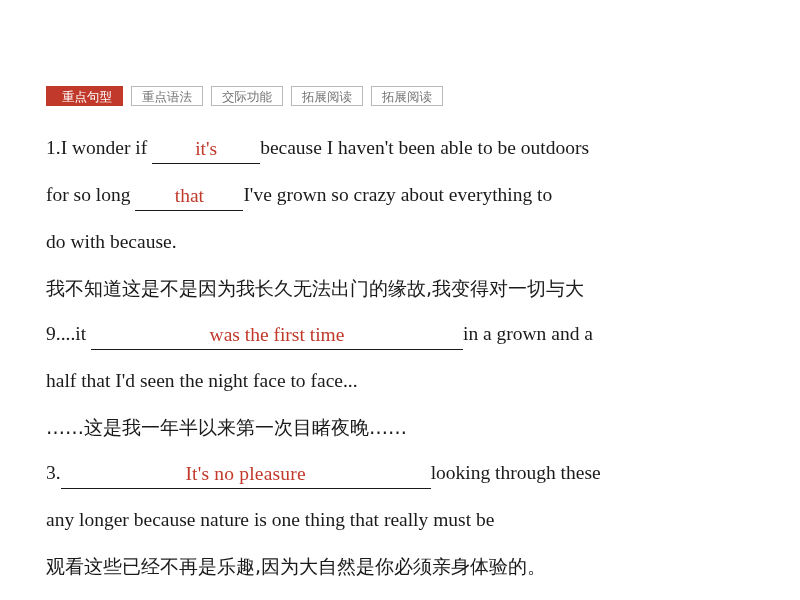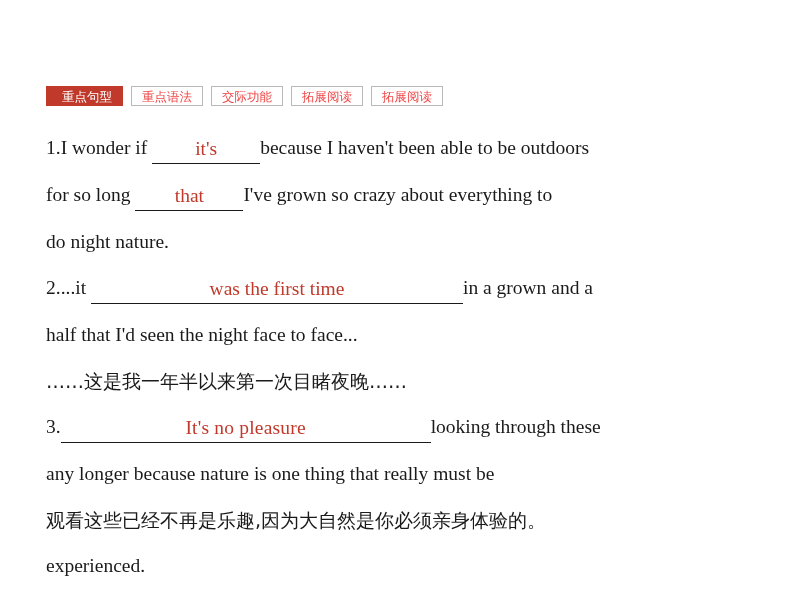--- a/index.html
+++ b/index.html
@@ -32,21 +32,21 @@
     background: #c0392b;
     margin-right: 0px;
     flex: 0 0 auto;
   }
   .tab {
     height: 20px;
     line-height: 20px;
     padding: 0 10px;
     font-family: "DejaVu Sans", sans-serif;
     font-size: 12.5px;
-    color: #ef4444;
+    color: #737373;
     border: 1px solid #b9b9b9;
     background: #ffffff;
     margin-right: 8px;
     box-sizing: border-box;
     white-space: nowrap;
   }
   .tab.active {
     background: #c0392b;
     color: #ffffff;
     border: 1px solid #c0392b;
@@ -110,24 +110,25 @@
     <div class="tab">拓展阅读</div>
     <div class="tab">拓展阅读</div>
   </div>
 
   <div class="content">
 
     <div class="line en"><span>1.I wonder if </span><span class="blank b1"><span>it's</span></span><span>because I haven't been able to be outdoors</span></div>
 
     <div class="line en"><span>for so long </span><span class="blank b2"><span>that</span></span><span>I've grown so crazy about everything to</span></div>
 
-    <div class="line en">do night nature.</div>
+    <div class="line en">do with because.</div>
 
+    <div class="line cn">我不知道这是不是因为我长久无法出门的缘故,我变得对一切与大</div>
 
-    <div class="line en"><span>2....it </span><span class="blank b3"><span>was the first time</span></span><span>in a grown and a</span></div>
+    <div class="line en"><span>9....it </span><span class="blank b3"><span>was the first time</span></span><span>in a grown and a</span></div>
 
     <div class="line en">half that I'd seen the night face to face...</div>
 
     <div class="line cn">……这是我一年半以来第一次目睹夜晚……</div>
 
     <div class="line en"><span>3.</span><span class="blank b4"><span>It's no pleasure</span></span><span>looking through these</span></div>
 
     <div class="line en">any longer because nature is one thing that really must be</div>
     <div class="line cn">观看这些已经不再是乐趣,因为大自然是你必须亲身体验的。</div>
 

